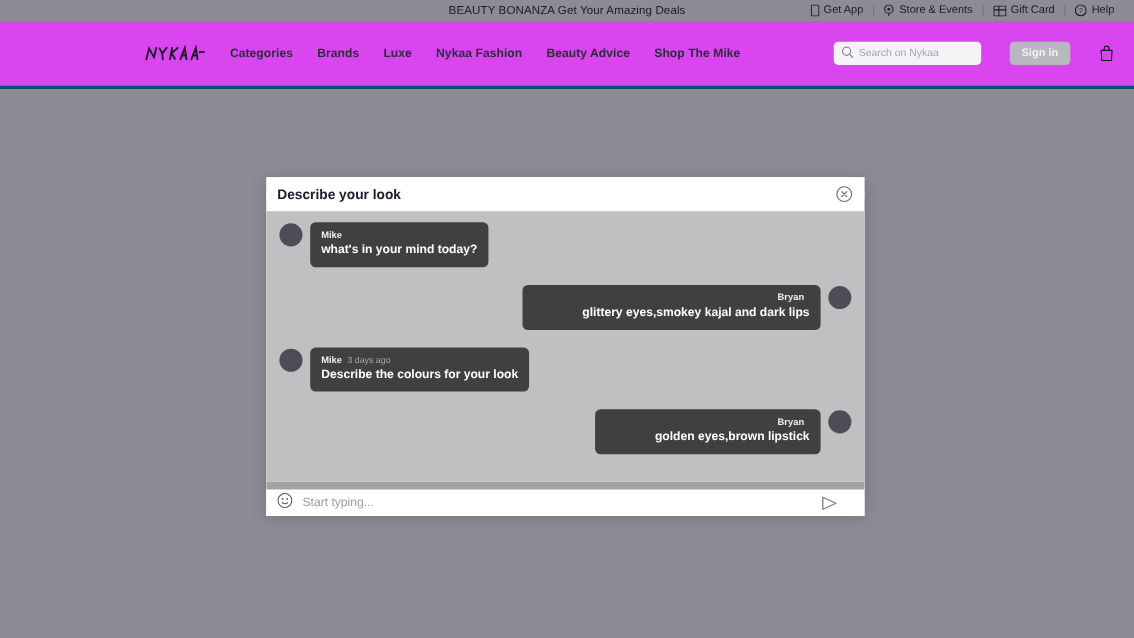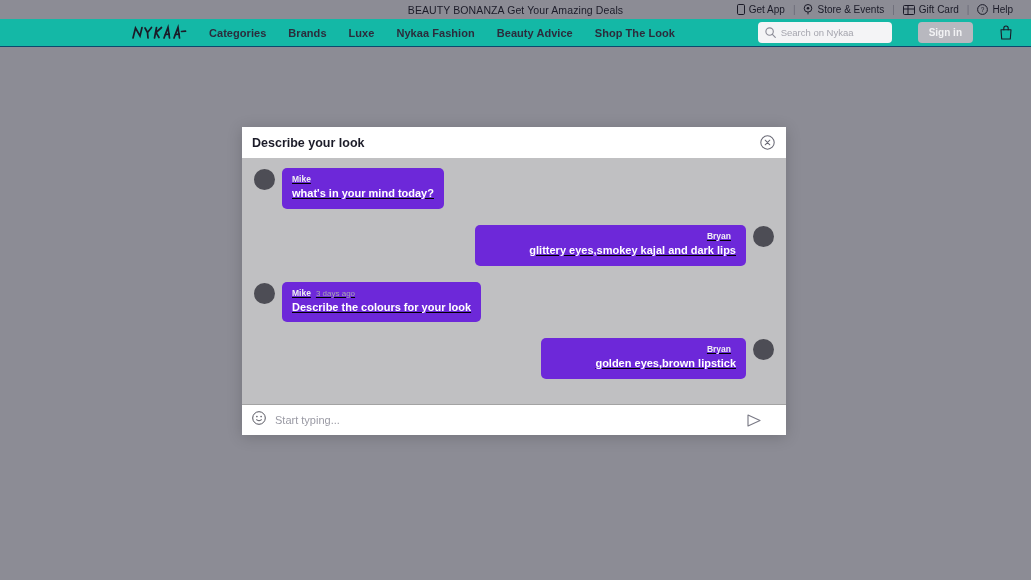--- a/index.html
+++ b/index.html
@@ -42,26 +42,26 @@
     display: flex; align-items: center; gap: 4px;
     padding: 0 8px;
     white-space: nowrap;
     text-align: center;
   }
   .promo-sep { color: #6a6a77; }
   .promo-icon { display: inline-flex; align-items: center; }
 
   
   .site-header {
-    height: 28px;
-    background: #14b8a6;
+    height: 62px;
+    background: #d946ef;
     display: flex;
     align-items: center;
     padding: 0 18px 0 0;
-    border-bottom: 1px solid #0c4a6e;
+    border-bottom: 3px solid #0c4a6e;
   }
   .logo {
     width: 56px;
     margin-left: 131px;
     display: flex; align-items: center;
     flex: none;
   }
   .nav {
     display: flex;
     align-items: center;
@@ -181,25 +181,24 @@
     justify-content: flex-end;
   }
   .avatar {
     width: 21px; height: 21px;
     border-radius: 50%;
     background: #4d4d55;
     flex: none;
     margin-top: 1px;
   }
   .bubble {
-    background: #6d28d9;
+    background: #404040;
     border-radius: 5px;
     padding: 6px 10px 8px 10px;
     max-width: 330px;
-    text-decoration: underline;
   }
   .bubble-meta {
     display: flex;
     align-items: baseline;
     gap: 5px;
     margin-bottom: 3px;
   }
   .msg-row.out .bubble-meta { justify-content: flex-end; }
   .bubble-name {
     font-size: 8.5px;
@@ -221,21 +220,21 @@
 
   
   .composer {
     height: 31px;
     background: #ffffff;
     display: flex;
     align-items: center;
     padding: 0 24px 0 10px;
     gap: 9px;
     flex: none;
-    border-top: 1px solid #a3a3a3;
+    border-top: 7px solid #a3a3a3;
   }
   .composer-input {
     flex: 1;
     border: none;
     outline: none;
     font-size: 11px;
     color: #3a3a48;
     font-family: "Liberation Sans", sans-serif;
     background: transparent;
   }
@@ -314,21 +313,21 @@
       </g>
     </svg>
   </div>
 
   <div class="nav">
     <div class="nav-item">Categories</div>
     <div class="nav-item">Brands</div>
     <div class="nav-item">Luxe</div>
     <div class="nav-item">Nykaa Fashion</div>
     <div class="nav-item">Beauty Advice</div>
-    <div class="nav-item">Shop The Look</div>
+    <div class="nav-item">Shop The Mike</div>
   </div>
 
   <div class="header-right">
     <div class="search-box">
       <span>
         <svg width="11" height="11" viewBox="0 0 11 11">
             <circle cx="4.6" cy="4.6" r="3.7" fill="none" stroke="#8a8a95" stroke-width="1.1"></circle>
             <path d="M7.4 7.4 L10.3 10.3" stroke="#8a8a95" stroke-width="1.1" stroke-linecap="round"></path>
           </svg>
       </span>

